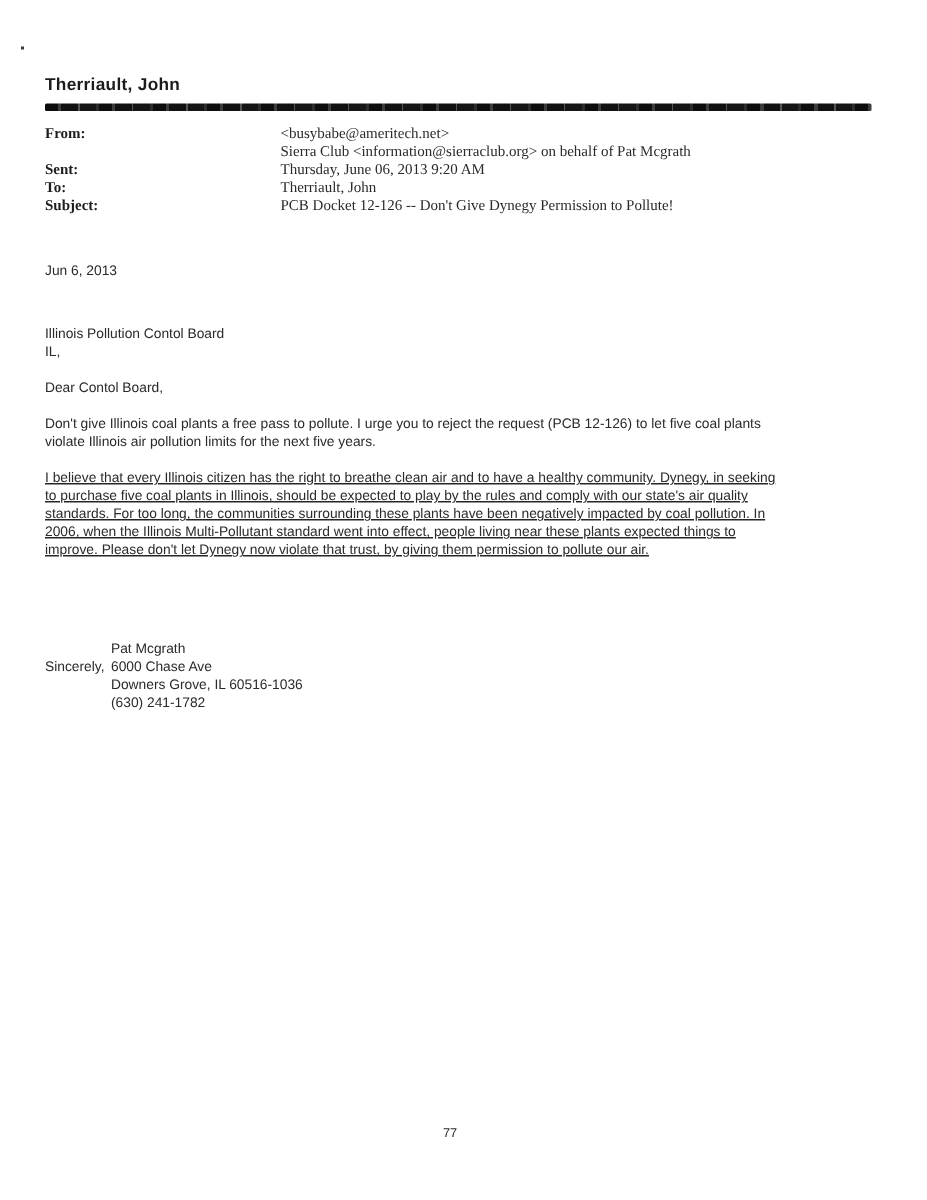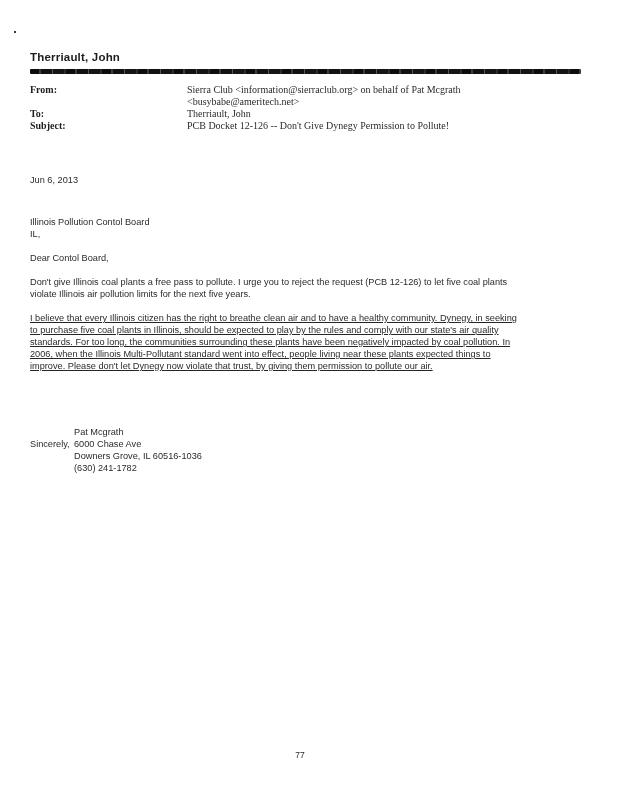--- a/index.html
+++ b/index.html
@@ -101,22 +101,28 @@
   <div class="speck"></div>
 
   <div class="recipient">Therriault, John</div>
 
   <div class="rule"></div>
 
   <div class="fields">
     <div class="frow">
       <div class="flabel">From:</div>
       <div class="fvalue">
+        <div>&lt;busybabe@ameritech.net&gt;</div>
         <div>Sierra Club &lt;information@sierraclub.org&gt; on behalf of Pat Mcgrath</div>
-        <div>&lt;busybabe@ameritech.net&gt;</div>
+      </div>
+    </div>
+    <div class="frow">
+      <div class="flabel">Sent:</div>
+      <div class="fvalue">
+        <div>Thursday, June 06, 2013 9:20 AM</div>
       </div>
     </div>
     <div class="frow">
       <div class="flabel">To:</div>
       <div class="fvalue">
         <div>Therriault, John</div>
       </div>
     </div>
     <div class="frow">
       <div class="flabel">Subject:</div>

